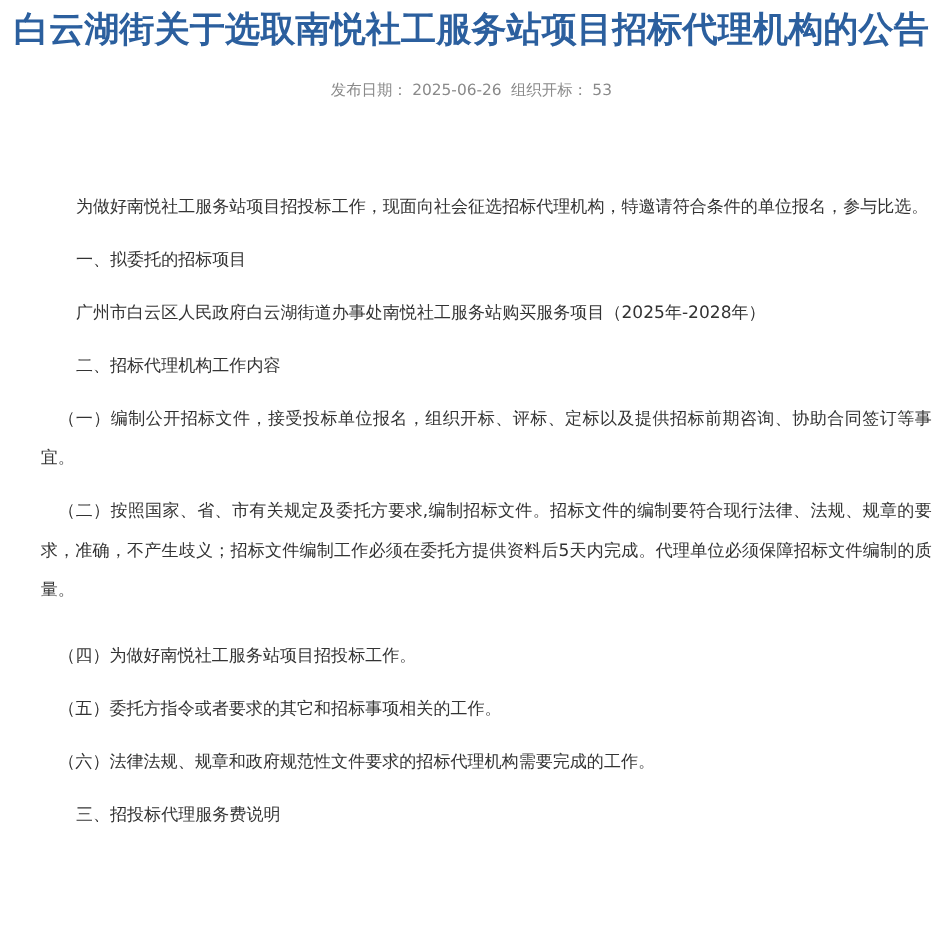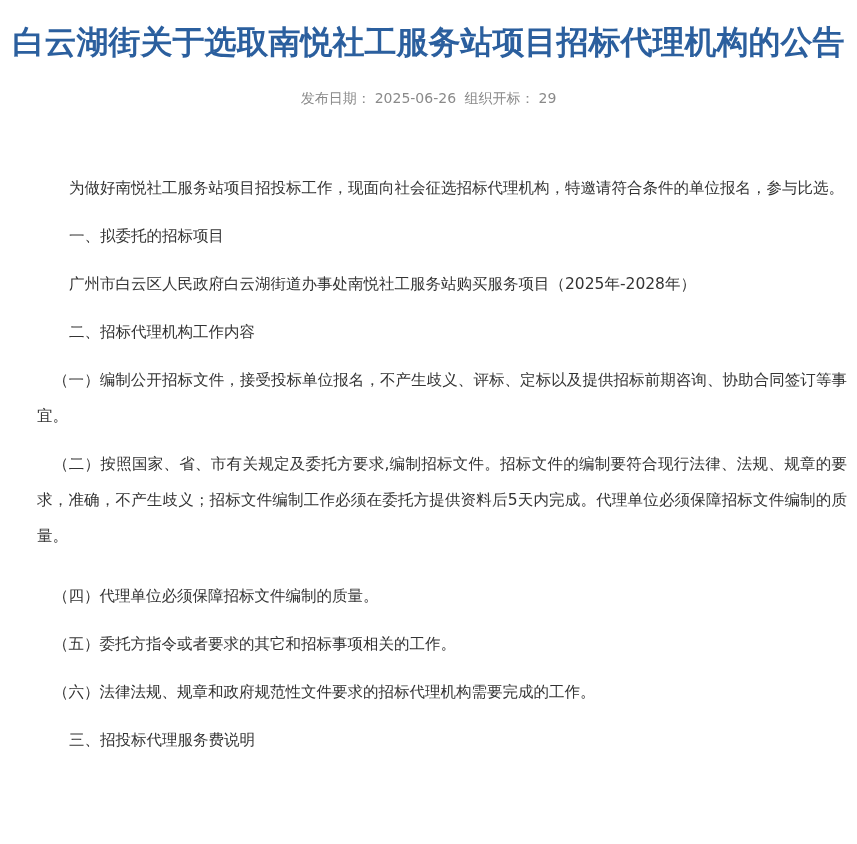--- a/index.html
+++ b/index.html
@@ -12,21 +12,21 @@
       height: 844px;
       overflow: hidden;
       font-family: "DejaVu Sans", "Liberation Sans", sans-serif;
     }
     .article {
       position: relative;
       width: 857px;
     }
     .title {
       margin: 0;
-      padding-top: 22px;
+      padding-top: 6px;
       width: 857px;
       text-align: center;
       color: #2b5f9e;
       font-weight: bold;
       font-size: 32px;
       line-height: 40px;
       letter-spacing: 0px;
     }
     .meta {
       text-align: center;
@@ -54,38 +54,38 @@
     .gap { height: 12px; }
   </style>
 </head>
 <body>
 
 <div class="article">
   <h1 class="title">白云湖街关于选取南悦社工服务站项目招标代理机构的公告</h1>
 
   <div class="meta">
     <span>发布日期：</span><span>2025-06-26</span>
-    <span>组织开标：</span><span>29</span>
+    <span>组织开标：</span><span>53</span>
   </div>
 
   <div class="content">
     <p class="p-indent2">为做好南悦社工服务站项目招投标工作，现面向社会征选招标代理机构，特邀请符合条件的单位报名，参与比选。</p>
     <div class="gap"></div>
     <p class="p-indent2">一、拟委托的招标项目</p>
     <div class="gap"></div>
     <p class="p-indent2">广州市白云区人民政府白云湖街道办事处南悦社工服务站购买服务项目（2025年-2028年）</p>
     <div class="gap"></div>
     <p class="p-indent2">二、招标代理机构工作内容</p>
     <div class="gap"></div>
-    <p class="p-indent1">（一）编制公开招标文件，接受投标单位报名，不产生歧义、评标、定标以及提供招标前期咨询、协助合同签订等事宜。</p>
+    <p class="p-indent1">（一）编制公开招标文件，接受投标单位报名，组织开标、评标、定标以及提供招标前期咨询、协助合同签订等事宜。</p>
     <div class="gap"></div>
     <p class="p-indent1">（二）按照国家、省、市有关规定及委托方要求,编制招标文件。招标文件的编制要符合现行法律、法规、规章的要求，准确，不产生歧义；招标文件编制工作必须在委托方提供资料后5天内完成。代理单位必须保障招标文件编制的质量。</p>
     <div class="gap"></div>
     <div class="gap"></div>
-    <p class="p-indent1">（四）代理单位必须保障招标文件编制的质量。</p>
+    <p class="p-indent1">（四）为做好南悦社工服务站项目招投标工作。</p>
     <div class="gap"></div>
     <p class="p-indent1">（五）委托方指令或者要求的其它和招标事项相关的工作。</p>
     <div class="gap"></div>
     <p class="p-indent1">（六）法律法规、规章和政府规范性文件要求的招标代理机构需要完成的工作。</p>
     <div class="gap"></div>
     <p class="p-indent2">三、招投标代理服务费说明</p>
   </div>
 </div>
 
 </body></html>

